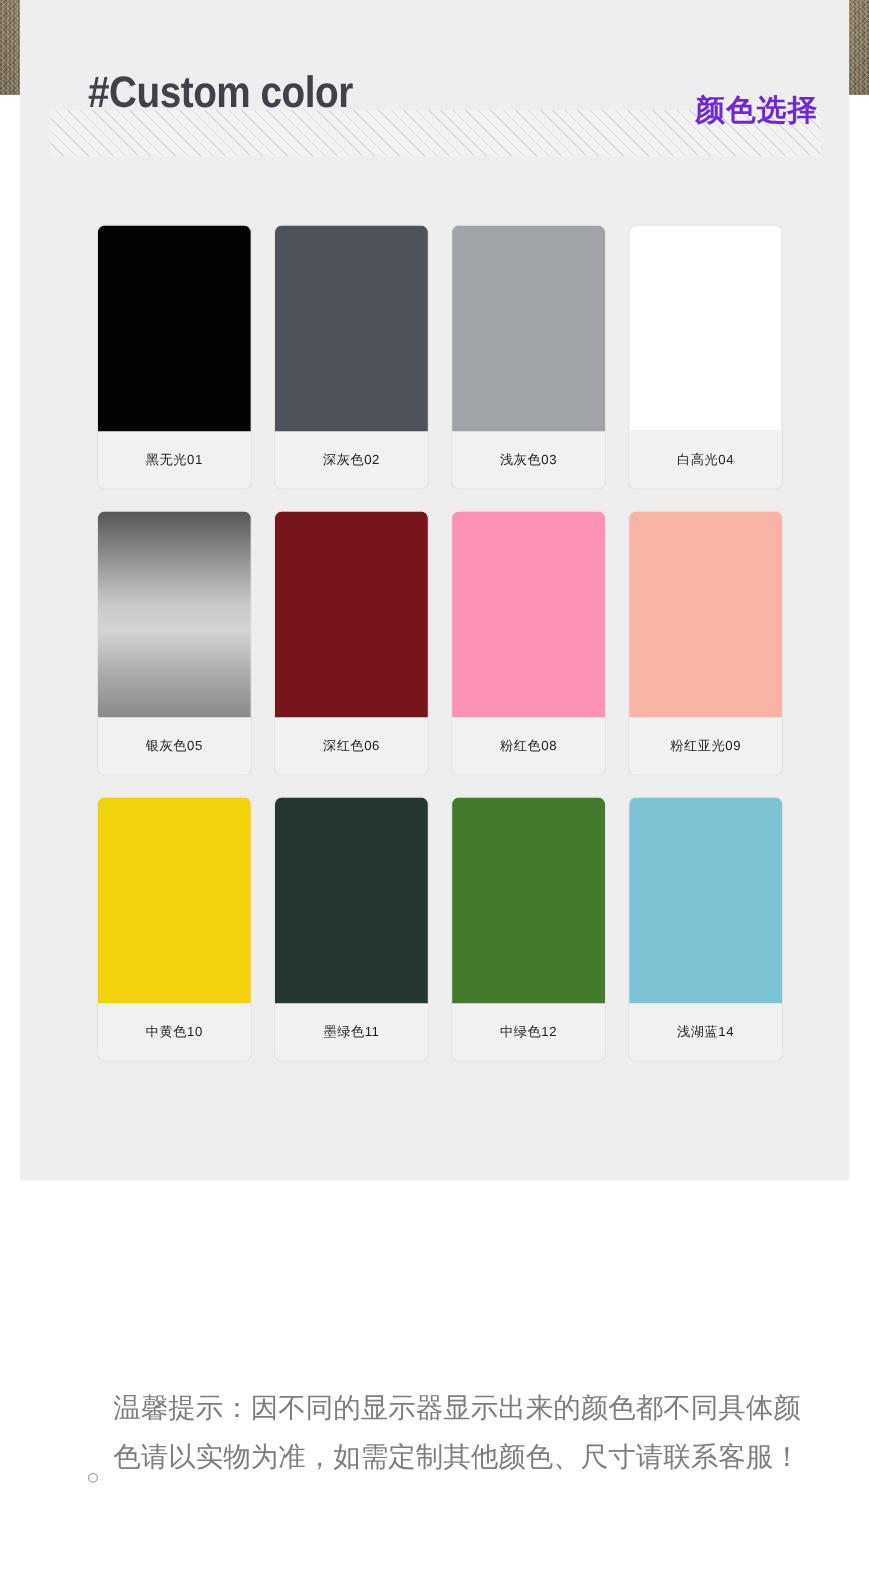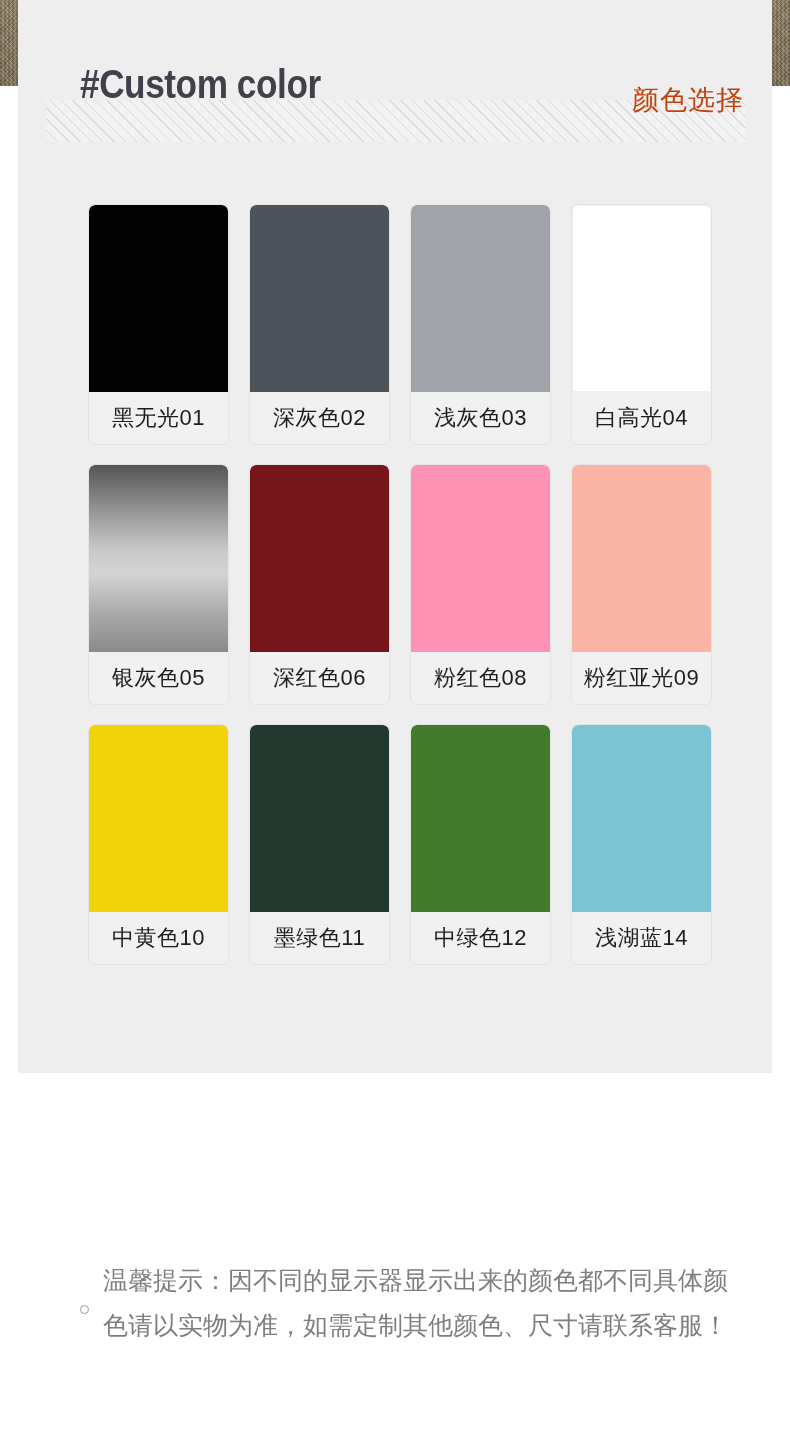--- a/index.html
+++ b/index.html
@@ -84,22 +84,22 @@
     font-family: "Liberation Sans Narrow", "Liberation Sans", sans-serif;
     transform: scaleX(0.88);
     transform-origin: left center;
     white-space: nowrap;
   }
   .subtitle {
     position: absolute;
     right: 28px;
     top: 82px;
     font-size: 27px;
-    font-weight: normal;
-    color: #c2410c;
+    font-weight: bold;
+    color: #6d28d9;
     letter-spacing: 1px;
     white-space: nowrap;
   }
 
   
   .grid {
     position: absolute;
     left: 70px;
     top: 204px;
     width: 638px;
@@ -119,35 +119,35 @@
   .chip {
     width: 100%;
     height: 187px;
     border-radius: 6px 6px 0 0;
   }
   .chip-white { box-shadow: inset 0 0 0 1px #f0f0f0; }
   .card-label {
     height: 52px;
     line-height: 52px;
     text-align: center;
-    font-size: 22px;
+    font-size: 12px;
     color: #1d1d1d;
     letter-spacing: .5px;
     white-space: nowrap;
   }
   .card.empty { border: none; background: transparent; }
 
   
   .note {
     position: absolute;
     left: 62px;
     top: 1258px;
     width: 690px;
     display: flex;
-    align-items: center;
+    align-items: flex-end;
   }
   .note-bullet {
     width: 9px;
     height: 9px;
     border: 1.5px solid #9b9b9b;
     border-radius: 50%;
     margin-top: 12px;
     margin-right: 14px;
     flex: 0 0 auto;
   }

